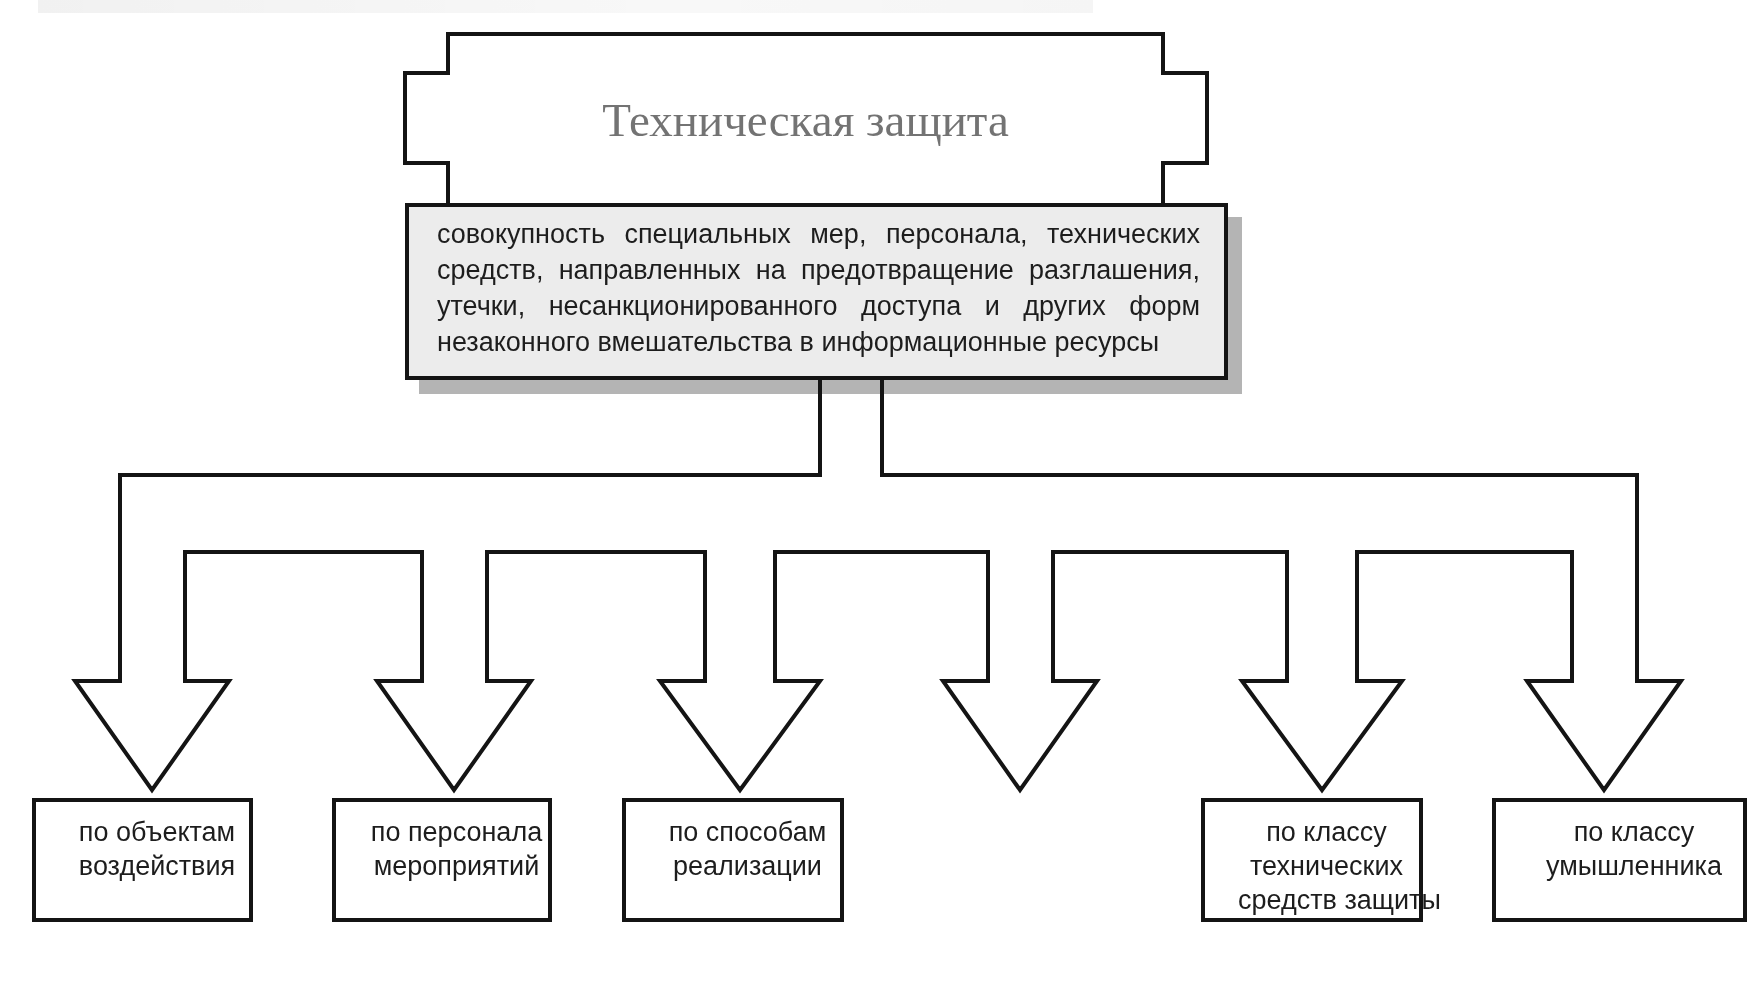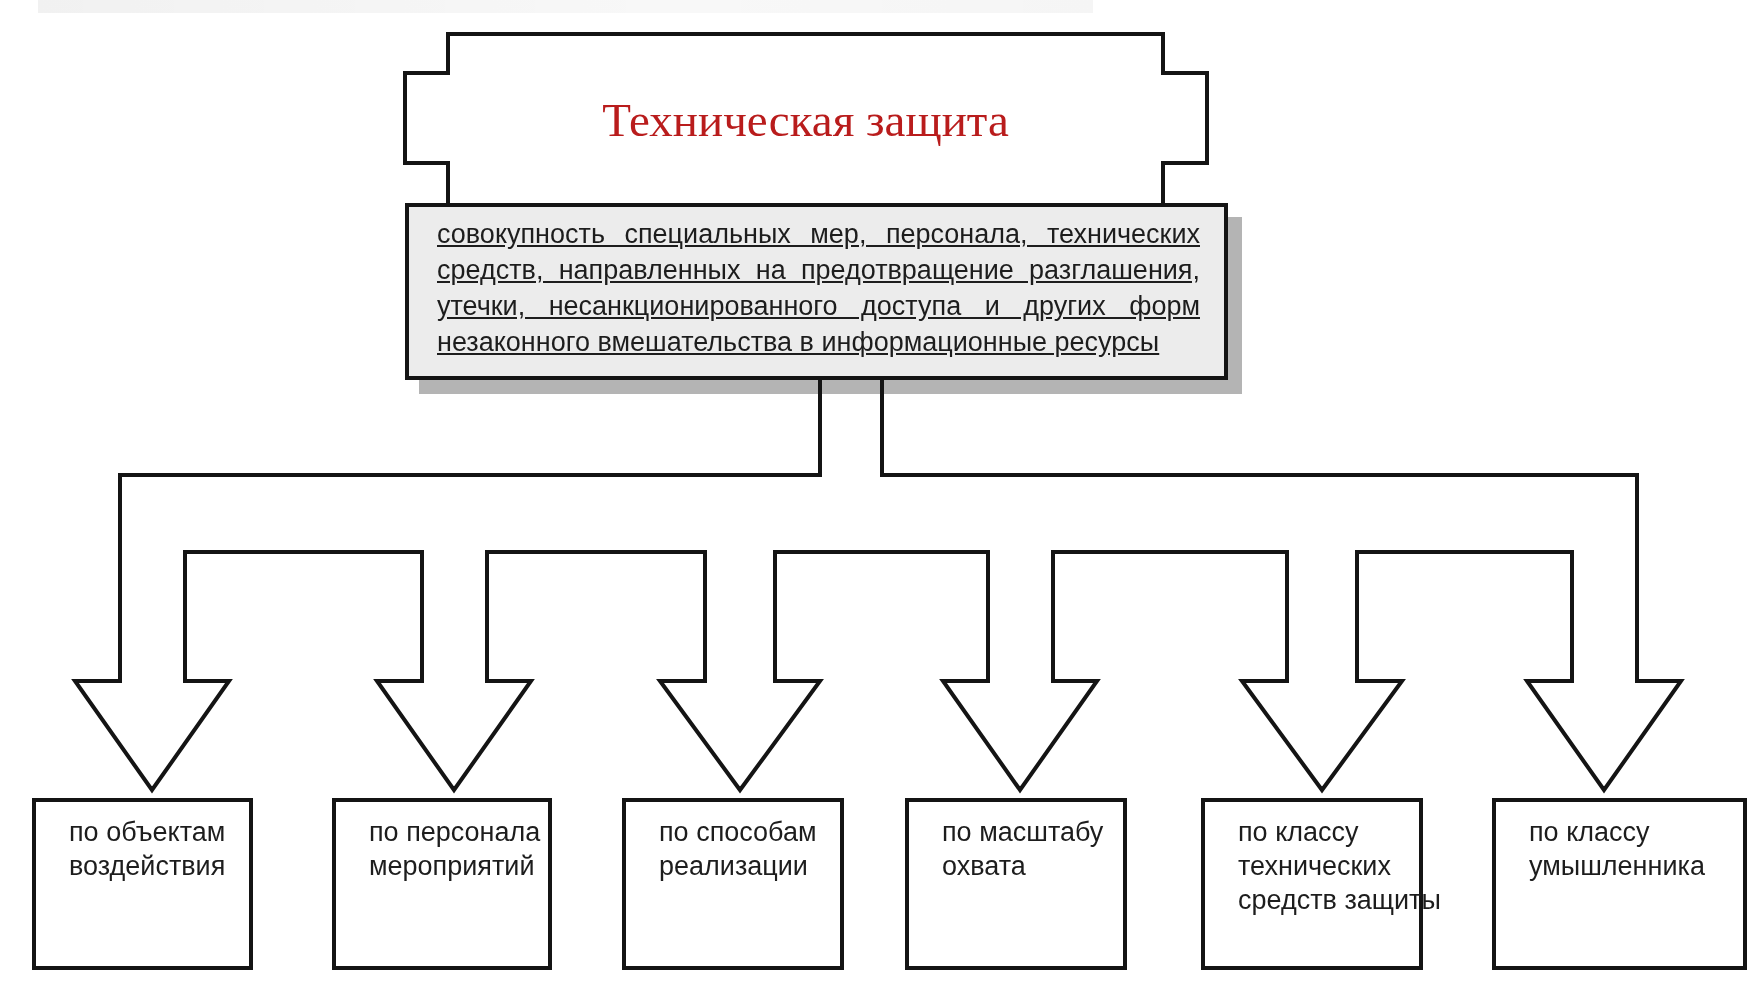--- a/index.html
+++ b/index.html
@@ -12,36 +12,36 @@
     background:linear-gradient(90deg, rgba(0,0,0,0.055), rgba(0,0,0,0.028) 60%, rgba(0,0,0,0.04));
     z-index:0;
   }
   .layer-svg { position:absolute; left:0; top:0; width:1763px; height:1000px; pointer-events:none; }
   .plaque-svg { z-index:1; }
   .conn-svg   { z-index:4; }
   .title-box {
     position:absolute; left:448px; top:36px; width:715px; height:168px; z-index:2;
     display:flex; flex-direction:column; justify-content:center; align-items:center;
     font-family:"Liberation Serif", serif; font-size:47px; line-height:56px;
-    color:#b91c1c; text-align:center;
+    color:#737373; text-align:center;
   }
   .def-box {
     position:absolute; left:405px; top:203px; width:823px; height:177px; z-index:3;
     box-sizing:border-box; border:4px solid #141414; background:#ececec;
     box-shadow:14px 14px 0 #b4b4b4;
     padding:9px 24px 0 28px;
     font-size:27px; line-height:36px; color:#1d1d1d;
   }
-  .def-line { text-align:justify; text-align-last:justify; white-space:normal;text-decoration:underline; }
+  .def-line { text-align:justify; text-align-last:justify; white-space:normal; }
   .def-line.last { text-align:right; text-align-last:left; }
   .cat-box {
-    position:absolute; top:798px; height:172px; z-index:2;
+    position:absolute; top:798px; height:124px; z-index:2;
     box-sizing:border-box; border:4px solid #141414; background:#ffffff;
     padding:13px 4px 0 33px;
-    font-size:27px; line-height:34px; color:#1d1d1d;
+    font-size:27px; line-height:34px; color:#1d1d1d;text-align:center;
   }
   .cat-line { white-space:nowrap; }
 </style>
 </head>
 <body>
 
 <div class="canvas">
 
   <div class="top-noise"></div>
 
@@ -77,24 +77,20 @@
   <div class="cat-box" style="left:332px; width:220px;">
     <div class="cat-line">по персонала</div>
     <div class="cat-line">мероприятий</div>
   </div>
 
   <div class="cat-box" style="left:622px; width:222px;">
     <div class="cat-line">по способам</div>
     <div class="cat-line">реализации</div>
   </div>
 
-  <div class="cat-box" style="left:905px; width:222px;">
-    <div class="cat-line">по масштабу</div>
-    <div class="cat-line">охвата</div>
-  </div>
 
   <div class="cat-box" style="left:1201px; width:222px;">
     <div class="cat-line">по классу</div>
     <div class="cat-line">технических</div>
     <div class="cat-line">средств защиты</div>
   </div>
 
   <div class="cat-box" style="left:1492px; width:255px;">
     <div class="cat-line">по классу</div>
     <div class="cat-line">умышленника</div>

